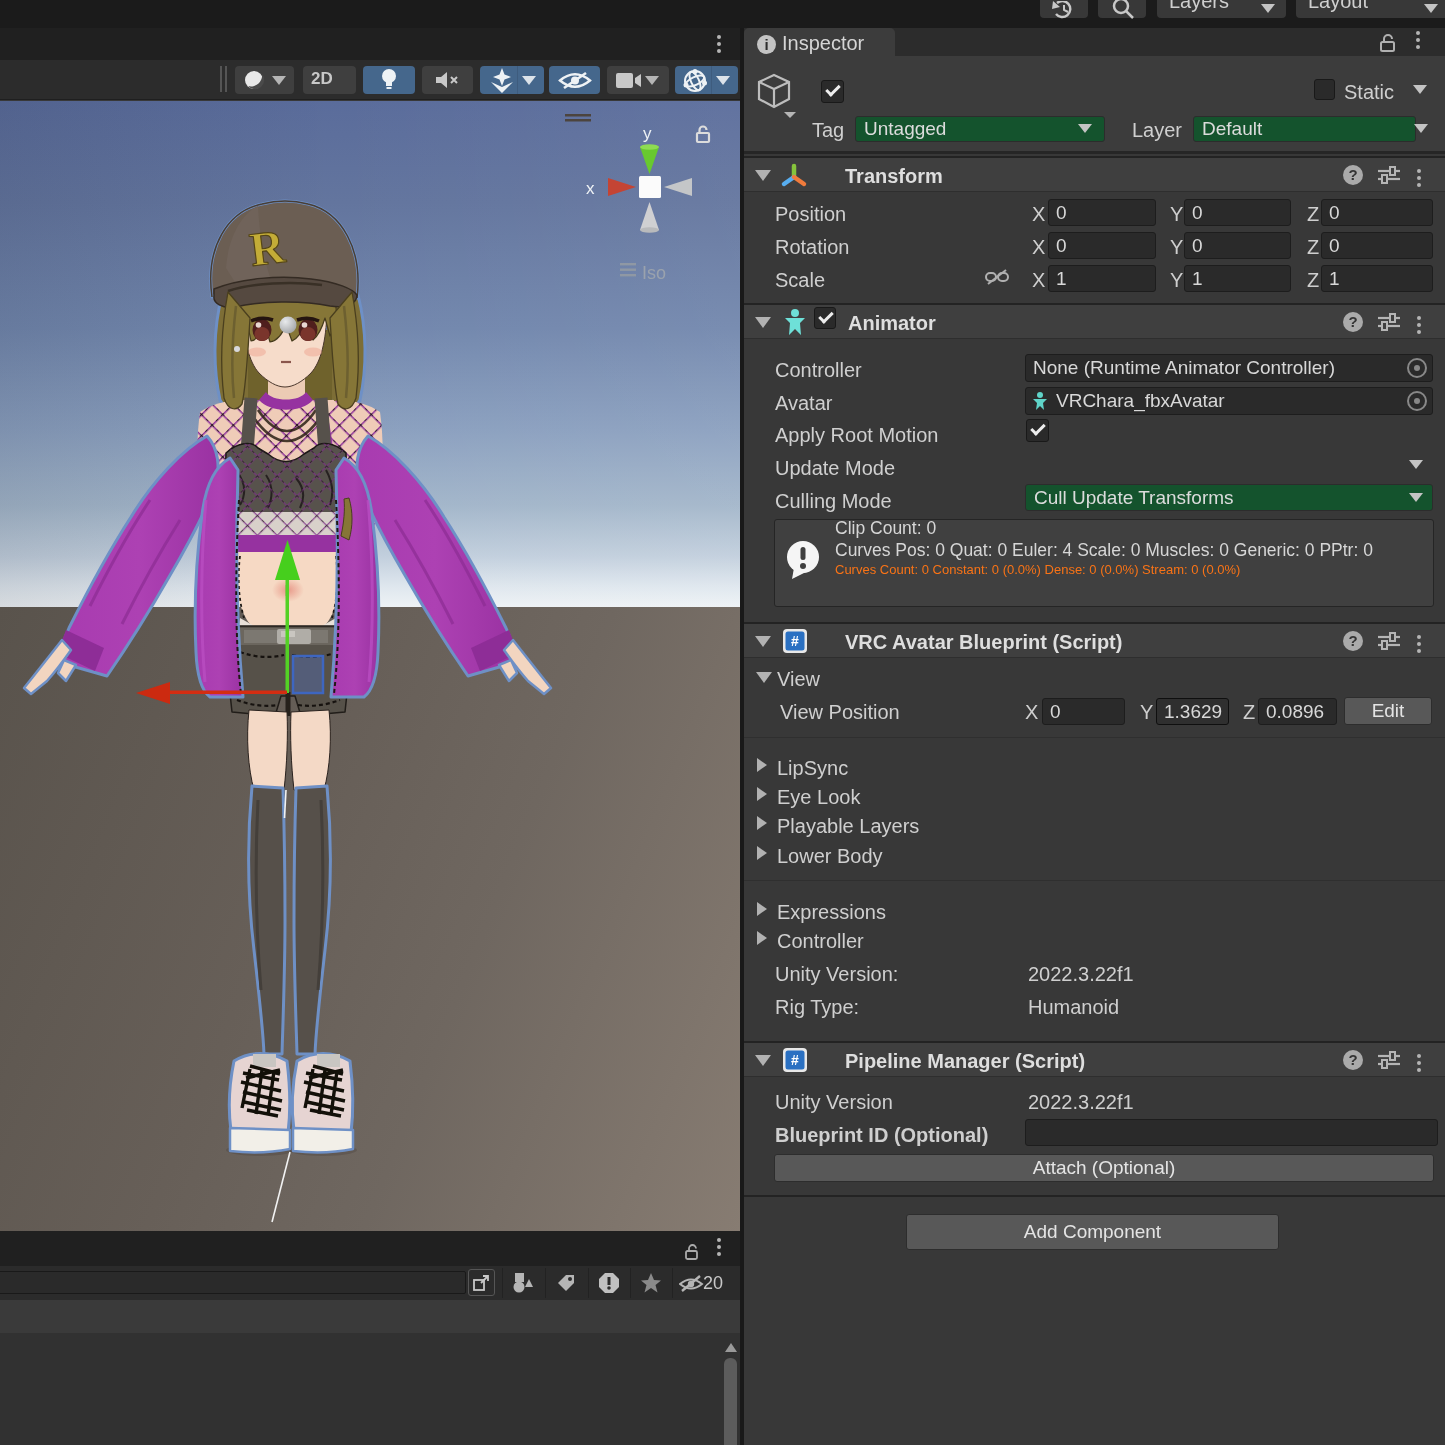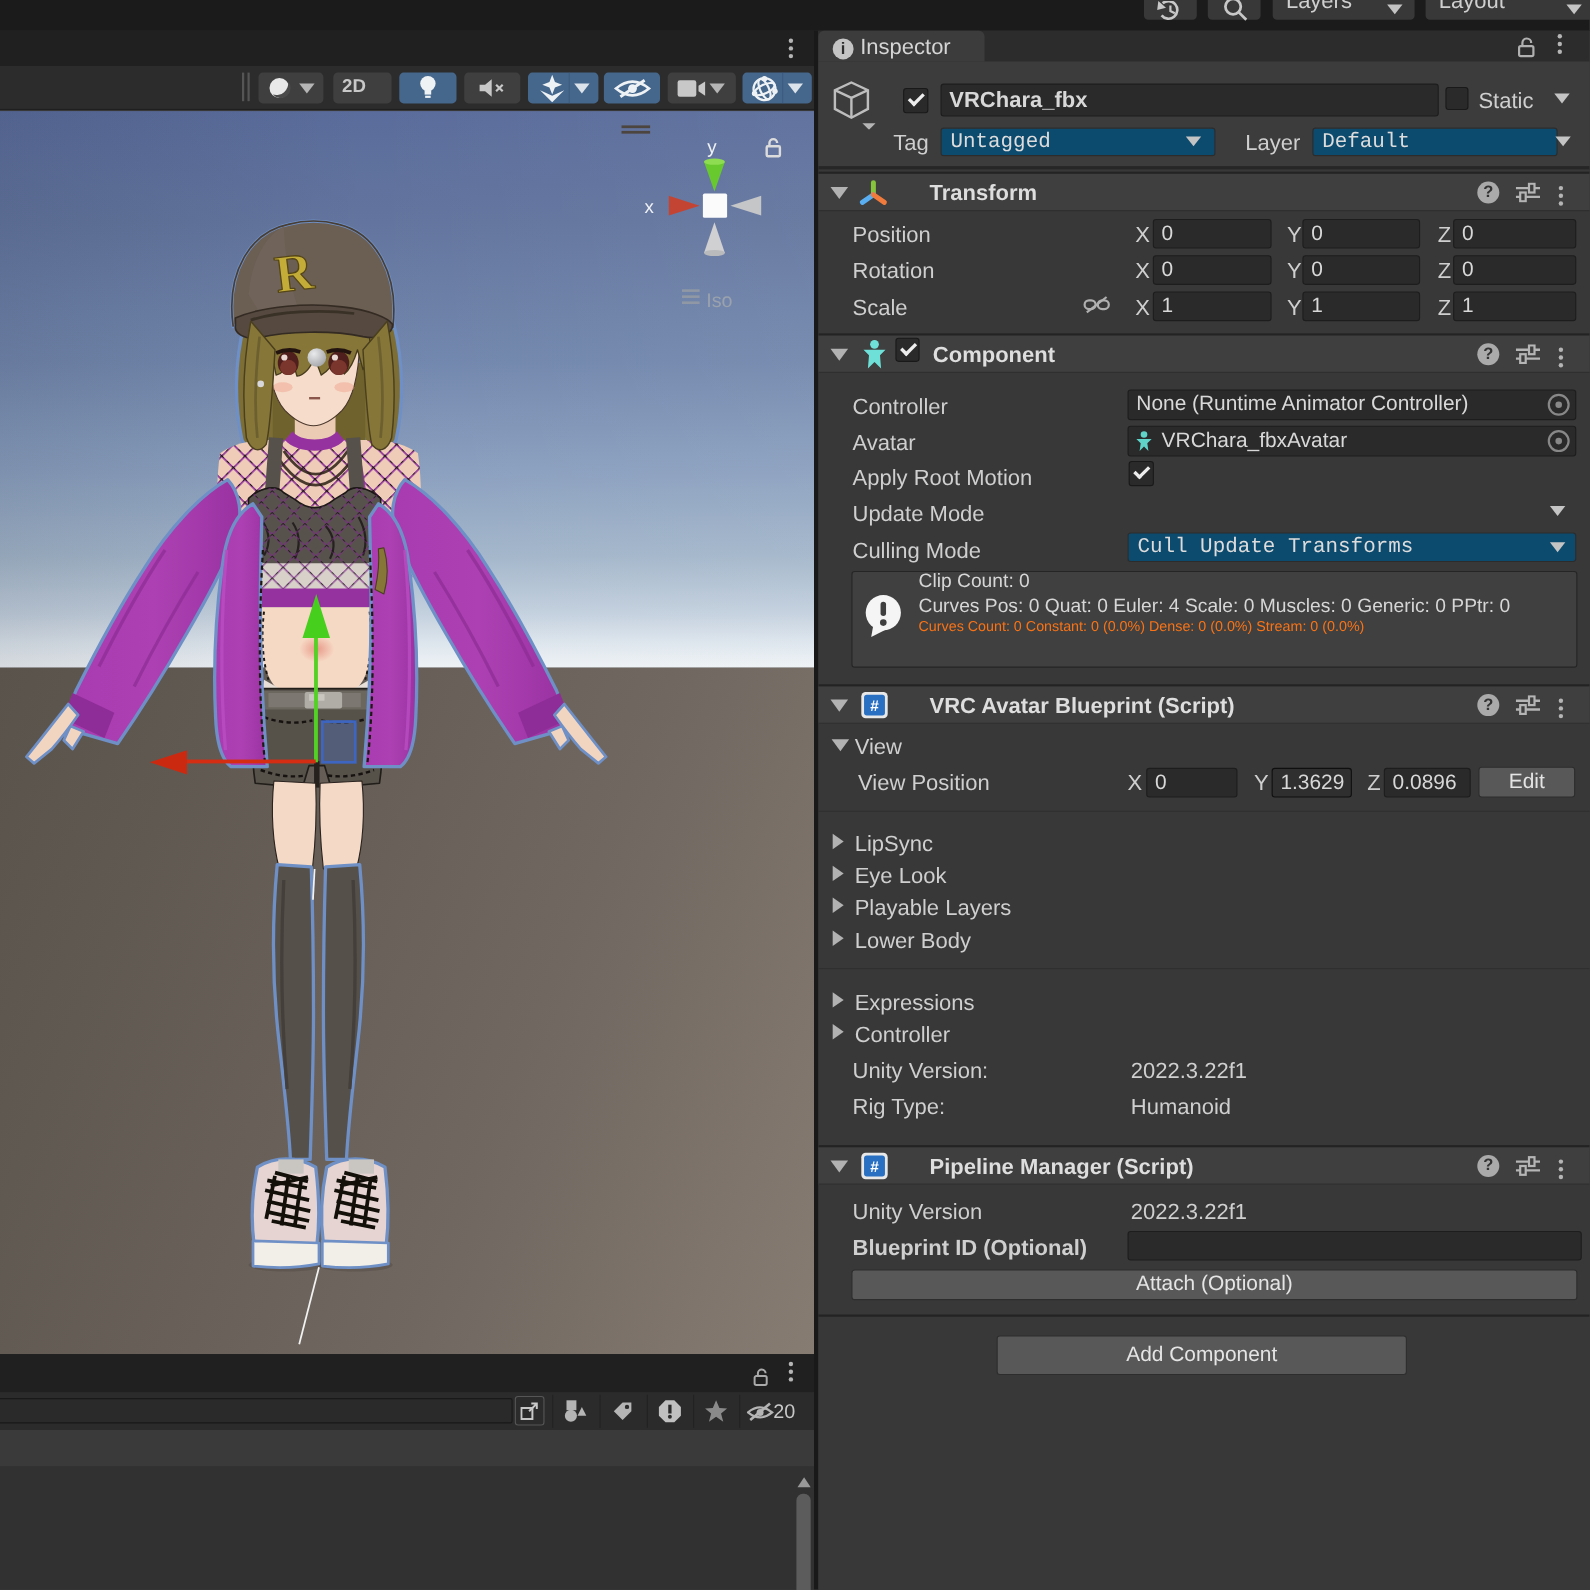--- a/index.html
+++ b/index.html
@@ -32,22 +32,22 @@
 #itab  { position:absolute; top:28px; left:744px; width:151px; height:28px; background:#3c3c3c;
   border-radius:5px 5px 0 0; }
 #ihead { position:absolute; top:56px; left:744px; width:701px; height:98px; background:#3c3c3c;
   border-bottom:3px solid #262626; }
 .chdr { position:absolute; left:744px; width:701px; height:36px; background:#3f3f3f;
   border-top:2px solid #232323; border-bottom:1px solid #2e2e2e; }
 .lbl { position:absolute; font-size:20px; color:#cfcfcf; white-space:nowrap; }
 .hlbl { position:absolute; font-size:20px; color:#dedede; font-weight:bold; white-space:nowrap; }
 .fld { position:absolute; background:#2a2a2a; border:1px solid #1d1d1d; border-radius:3px;
   color:#d8d8d8; font-size:19px; padding-left:7px; white-space:nowrap; overflow:hidden; }
-.drop { position:absolute; background:#0c4a6e; border:1px solid #2c2c2c; border-radius:3px;
-  color:#dcdcdc; font-size:19px; padding-left:8px; white-space:nowrap; overflow:hidden;font-family:Liberation Mono, monospace; }
+.drop { position:absolute; background:#14532d; border:1px solid #2c2c2c; border-radius:3px;
+  color:#dcdcdc; font-size:19px; padding-left:8px; white-space:nowrap; overflow:hidden; }
 .caret { position:absolute; width:0; height:0; border-left:7px solid transparent;
   border-right:7px solid transparent; border-top:9px solid #c4c4c4; }
 .fold { position:absolute; width:0; height:0; }
 .fold.open { border-left:8px solid transparent; border-right:8px solid transparent; border-top:11px solid #b2b2b2; }
 .fold.closed { border-top:7px solid transparent; border-bottom:7px solid transparent; border-left:10px solid #b2b2b2; }
 .chk { position:absolute; width:23px; height:23px; background:#2a2a2a; border:1px solid #191919; border-radius:3px; }
 .chk.checked:after { content:""; position:absolute; left:4px; top:4px; width:11px; height:5px;
   border-left:3px solid #ededed; border-bottom:3px solid #ededed; transform:rotate(-45deg); }
 .btn { position:absolute; background:#585858; border:1px solid #2d2d2d; border-radius:3px;
   color:#e4e4e4; font-size:19px; text-align:center; }
@@ -384,21 +384,20 @@
 <div id="ihead"></div>
 
 <svg class="abs" style="left:756px; top:72px;" width="40" height="46" viewBox="0 0 40 46">
   <g fill="none" stroke="#bdbdbd" stroke-width="2.2">
     <path d="M18 3 L33 10 L33 27 L18 35 L3 27 L3 10 Z"></path>
     <path d="M3 10 L18 17 L33 10 M18 17 L18 35"></path>
   </g>
   <path d="M28 40 L40 40 L34 46 Z" fill="#b5b5b5"></path>
 </svg>
 <div class="chk checked" style="left:821px; top:80px;"></div>
-<div class="fld" style="left:855px; top:76px; width:453px; height:30px; font-weight:bold; font-size:20px; line-height:28px;">VRChara_fbx</div>
 <div class="chk" style="left:1314px; top:79px; width:21px; height:21px;"></div>
 <div class="lbl" style="left:1344px; top:81px;">Static</div>
 <div class="caret" style="left:1413px; top:85px;"></div>
 <div class="lbl" style="left:812px; top:119px;">Tag</div>
 <div class="drop" style="left:855px; top:116px; width:250px; height:26px; line-height:24px;">Untagged</div>
 <div class="caret" style="left:1078px; top:124px;"></div>
 <div class="lbl" style="left:1132px; top:119px;">Layer</div>
 <div class="drop" style="left:1193px; top:116px; width:223px; height:26px; line-height:24px;">Default</div>
 <div class="caret" style="left:1414px; top:124px;"></div>
 
@@ -451,21 +450,21 @@
 <div class="lbl" style="left:1307px; top:269px;">Z</div>
     <div class="fld" style="left:1321px; top:265px; width:112px; height:27px; line-height:25px;">1</div>
 
 <div class="chdr" style="top:303px;"></div>
 <div class="fold open" style="left:755px; top:317px;"></div>
 <svg class="abs" style="left:781px; top:308px;" width="28" height="28" viewBox="0 0 28 28">
   <circle cx="14" cy="5" r="4" fill="#6ee0d8"></circle>
   <path d="M4 10 L24 10 L19 15 L20 27 L14 21 L8 27 L9 15 Z" fill="#6ee0d8"></path>
 </svg>
 <div class="chk checked" style="left:814px; top:307px; width:22px; height:22px;"></div>
-<div class="hlbl" style="left:848px; top:312px;">Component</div>
+<div class="hlbl" style="left:848px; top:312px;">Animator</div>
 <div class="qm" style="left:1343px; top:312px;">?</div>
 <svg class="abs" style="left:1378px; top:313px;" width="22" height="18" viewBox="0 0 22 18">
   <g stroke="#b5b5b5" stroke-width="2.2">
         <line x1="0" y1="5" x2="22" y2="5"></line>
         <line x1="0" y1="13" x2="22" y2="13"></line>
       </g>
   <rect x="12" y="1" width="5" height="8" fill="#3f3f3f" stroke="#b5b5b5" stroke-width="2"></rect>
   <rect x="4" y="9" width="5" height="8" fill="#3f3f3f" stroke="#b5b5b5" stroke-width="2"></rect>
 </svg>
 <div class="kebab" style="left:1417px; top:323px;"></div>

